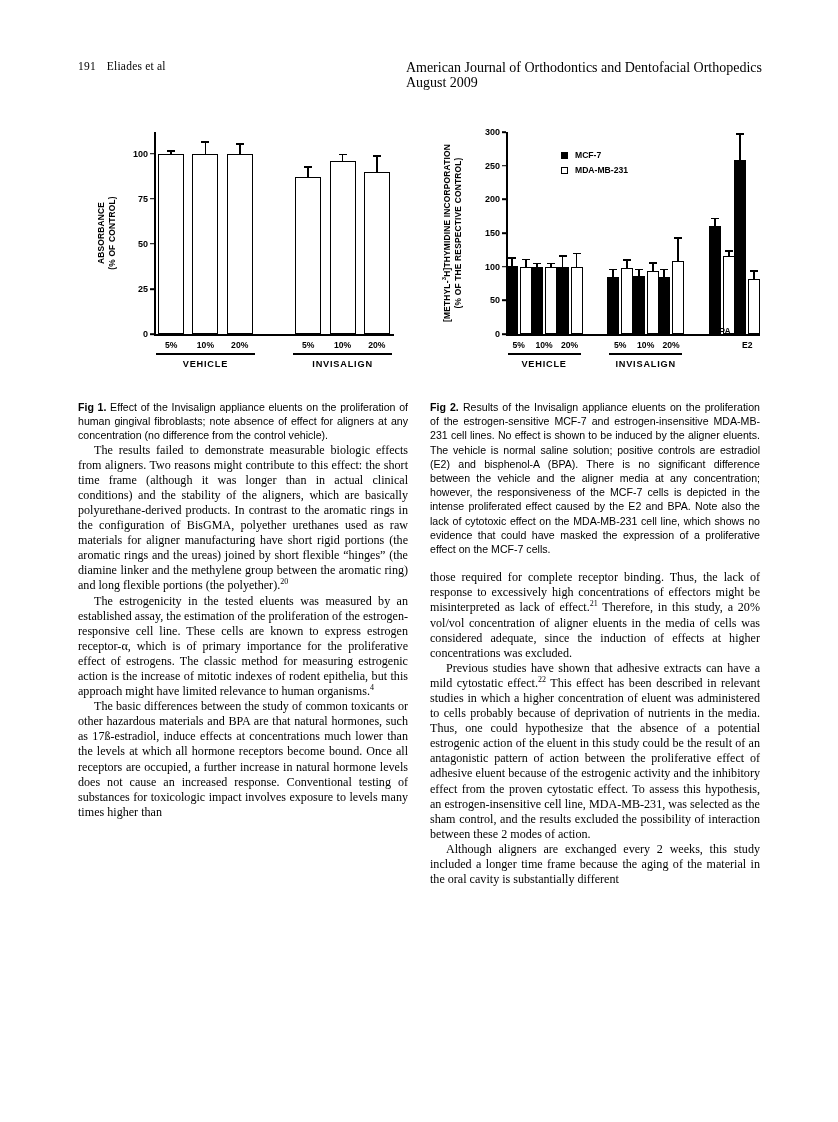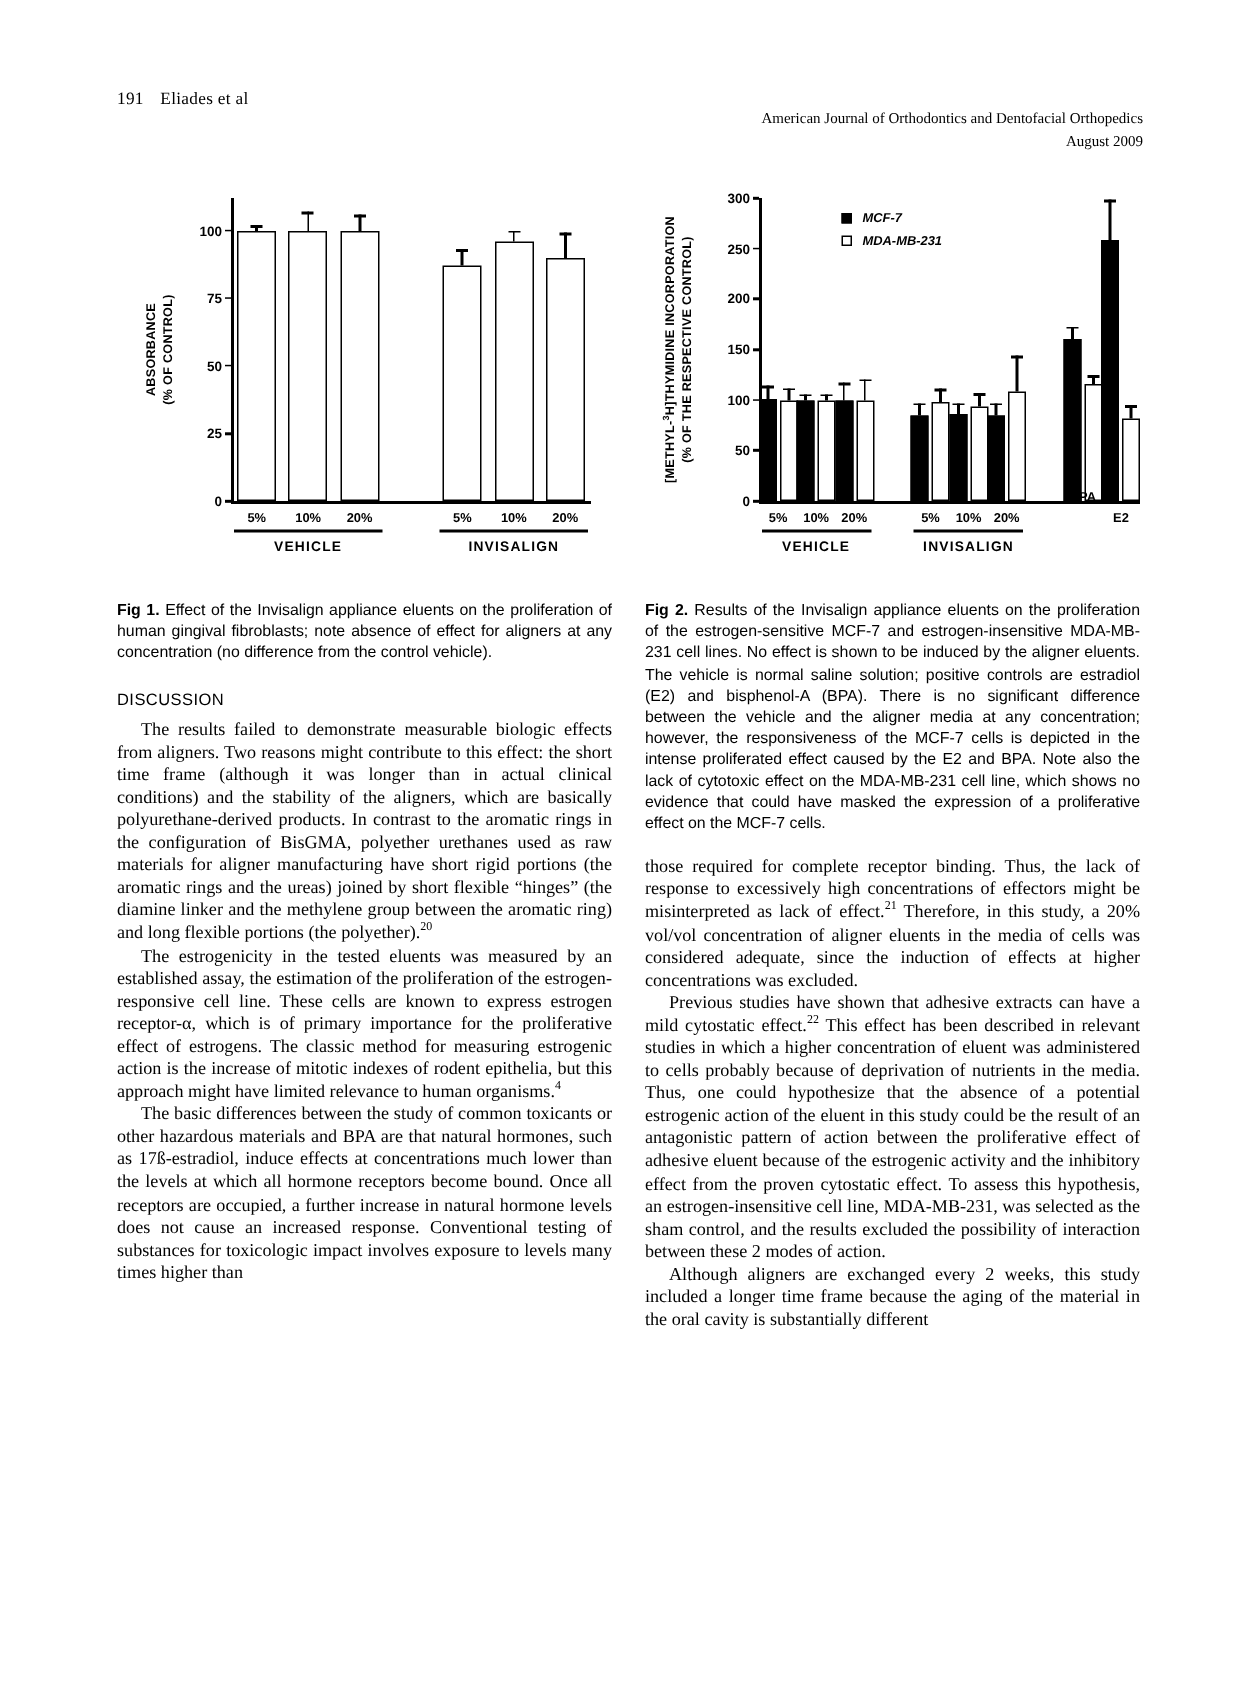--- a/index.html
+++ b/index.html
@@ -14,22 +14,22 @@
   .page { position:absolute; left:0; top:0; width:838px; height:1122px; }
 
   
   .runhead { position:absolute; left:78px; top:60px; width:684px; height:40px; }
   .rh-left {
     position:absolute; left:0; top:0;
     font-family:"Liberation Serif", serif; font-size:11.5px; letter-spacing:.2px;
   }
   .rh-left .pno { margin-right:11px; }
   .rh-right {
-    position:absolute; right:0; top:12px; text-align:right;
-    font-family:"Liberation Serif", serif; font-size:10px; line-height:15px;
+    position:absolute; right:0; top:0; text-align:left;
+    font-family:"Liberation Serif", serif; font-size:14px; line-height:15px;
   }
 
   
   .col { position:absolute; top:118px; width:330px; }
   .col-left { left:78px; }
   .col-right { left:430px; }
 
   
   .figbox { position:relative; width:330px; }
   .fig-caption {
@@ -152,21 +152,20 @@
           <div class="grouplab" style="left: 127.429px; top: 241px;">VEHICLE</div>
           <div class="grouprule" style="left: 215.2px; top: 235px; width: 98.7429px;"></div>
           <div class="grouplab" style="left: 264.571px; top: 241px;">INVISALIGN</div>
         </div>
       <div class="fig-caption">
         <b>Fig 1.</b>
         <span>Effect of the Invisalign appliance eluents on the proliferation of human gingival fibroblasts; note absence of effect for aligners at any concentration (no difference from the control vehicle).</span>
       </div>
     </div>
 
-    <div class="sec-head">DISCUSSION</div>
     <div id="left-paras">
         <p class="body">The results failed to demonstrate measurable biologic effects from aligners. Two reasons might contribute to this effect: the short time frame (although it was longer than in actual clinical conditions) and the stability of the aligners, which are basically polyurethane-derived products. In contrast to the aromatic rings in the configuration of BisGMA, polyether urethanes used as raw materials for aligner manufacturing have short rigid portions (the aromatic rings and the ureas) joined by short flexible “hinges” (the diamine linker and the methylene group between the aromatic ring) and long flexible portions (the polyether).<sup>20</sup></p>
         <p class="body">The estrogenicity in the tested eluents was measured by an established assay, the estimation of the proliferation of the estrogen-responsive cell line. These cells are known to express estrogen receptor-α, which is of primary importance for the proliferative effect of estrogens. The classic method for measuring estrogenic action is the increase of mitotic indexes of rodent epithelia, but this approach might have limited relevance to human organisms.<sup>4</sup></p>
         <p class="body">The basic differences between the study of common toxicants or other hazardous materials and BPA are that natural hormones, such as 17ß-estradiol, induce effects at concentrations much lower than the levels at which all hormone receptors become bound. Once all receptors are occupied, a further increase in natural hormone levels does not cause an increased response. Conventional testing of substances for toxicologic impact involves exposure to levels many times higher than</p>
       </div>
   </div>
 
   <div class="col col-right">
 
     <div class="figbox">
@@ -244,21 +243,21 @@
           <div class="errbar" style="left: 309.4px; top: 15.3467px; height: 26.9333px;"></div>
           <div class="errcap" style="left: 306.3px; top: 15.3467px; width: 8px;"></div>
           <div class="bar open" style="left: 318.3px; top: 160.787px; width: 12px; height: 55.2133px;"></div>
           <div class="errbar" style="left: 323.4px; top: 152.033px; height: 8.75333px;"></div>
           <div class="errcap" style="left: 320.3px; top: 152.033px; width: 8px;"></div>
           <div class="xlab" style="left: 317.3px; top: 222px;">E2</div>
           <div class="grouprule" style="left: 77.524px; top: 235px; width: 73.152px;"></div>
           <div class="grouplab" style="left: 114.1px; top: 241px;">VEHICLE</div>
           <div class="grouprule" style="left: 179.124px; top: 235px; width: 73.152px;"></div>
           <div class="grouplab" style="left: 215.7px; top: 241px;">INVISALIGN</div>
-          <div class="legend" style="left: 131px; top: 22px; font-style: italic;">
+          <div class="legend" style="left: 131px; top: 32px;">
             <div class="legend-row">
               <span class="legend-swatch filled"></span>
               <span>MCF-7</span>
             </div>
             <div class="legend-row">
               <span class="legend-swatch open"></span>
               <span>MDA-MB-231</span>
             </div>
           </div>
         </div>

